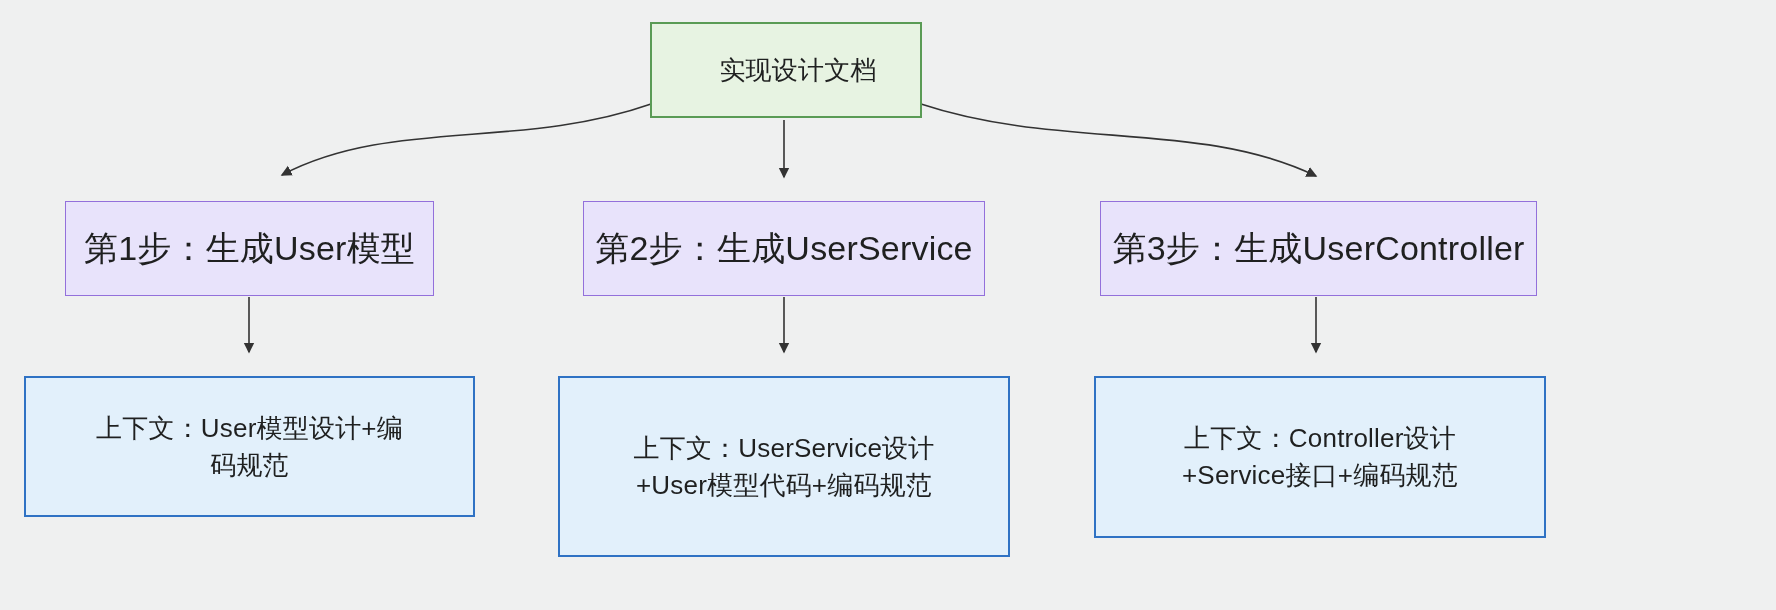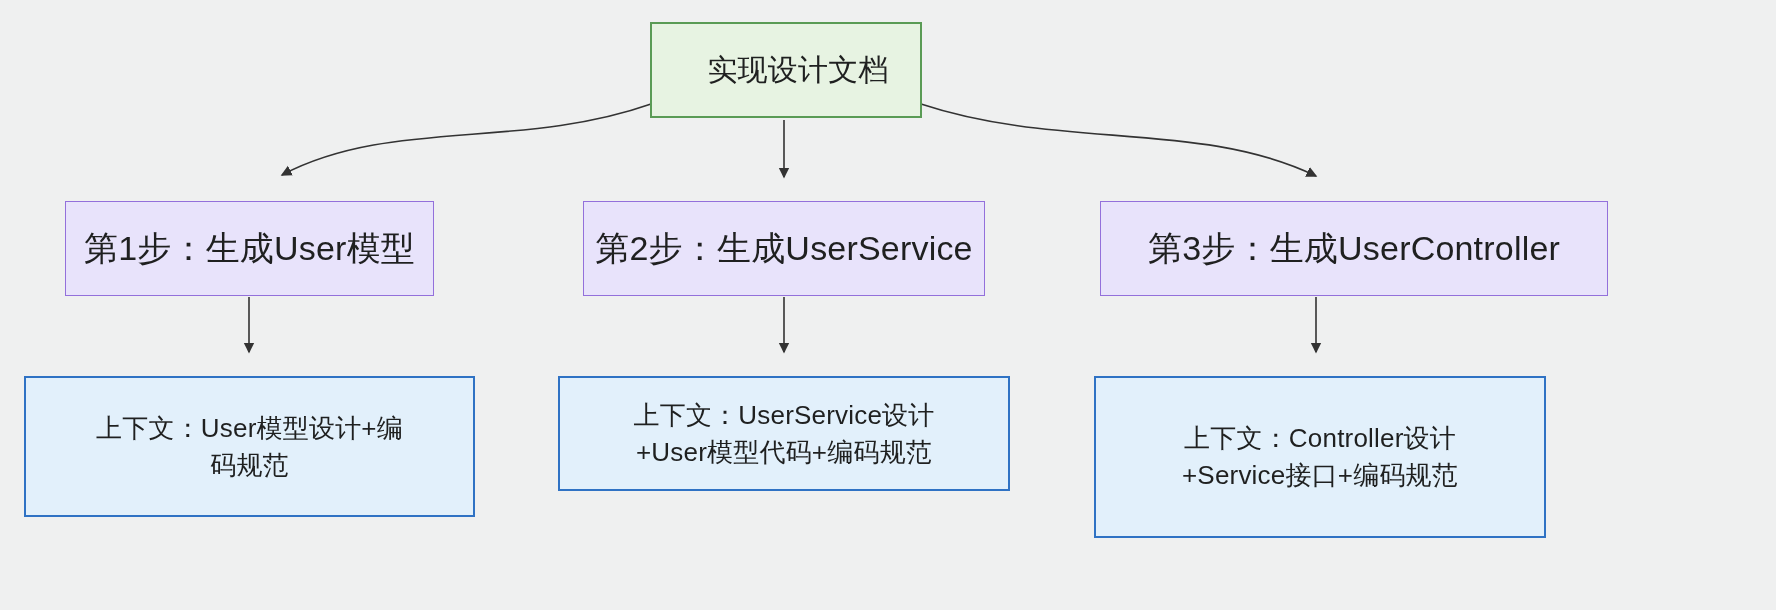--- a/index.html
+++ b/index.html
@@ -40,21 +40,21 @@
   .node .label {
     display: block;
     line-height: 1.42;
     white-space: pre-line;
   }
 
   
   .node-root {
     background: #e7f3e2;
     border: 2.5px solid #5a9b55;
-    font-size: 30px;
+    font-size: 26px;
     padding-left: 24px;
   }
   
   .node-step {
     background: #e8e3fb;
     border: 1.6px solid #9370db;
     font-size: 34px;
   }
   
   .node-ctx {
@@ -93,30 +93,30 @@
   </div>
 
   <div class="node node-step" style="left:65px; top:201px; width:369px; height:95px;">
     <span class="label">第1步：生成User模型</span>
   </div>
 
   <div class="node node-step" style="left:583px; top:201px; width:402px; height:95px;">
     <span class="label">第2步：生成UserService</span>
   </div>
 
-  <div class="node node-step" style="left:1100px; top:201px; width:508px; height:95px;">
+  <div class="node node-step" style="left:1100px; top:201px; width:437px; height:95px;">
     <span class="label">第3步：生成UserController</span>
   </div>
 
   <div class="node node-ctx" style="left:24px; top:376px; width:451px; height:141px;">
     <span class="label">上下文：User模型设计+编
 码规范</span>
   </div>
 
-  <div class="node node-ctx" style="left:558px; top:376px; width:452px; height:115px;">
+  <div class="node node-ctx" style="left:558px; top:376px; width:452px; height:181px;">
     <span class="label">上下文：UserService设计
 +User模型代码+编码规范</span>
   </div>
 
   <div class="node node-ctx" style="left:1094px; top:376px; width:452px; height:162px;">
     <span class="label">上下文：Controller设计
 +Service接口+编码规范</span>
   </div>
 
 </div>

